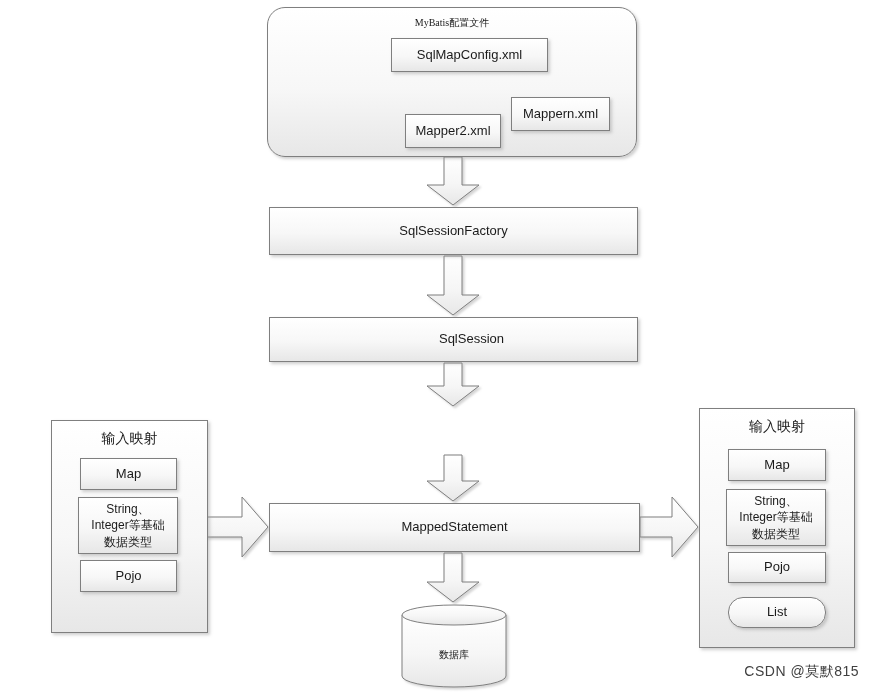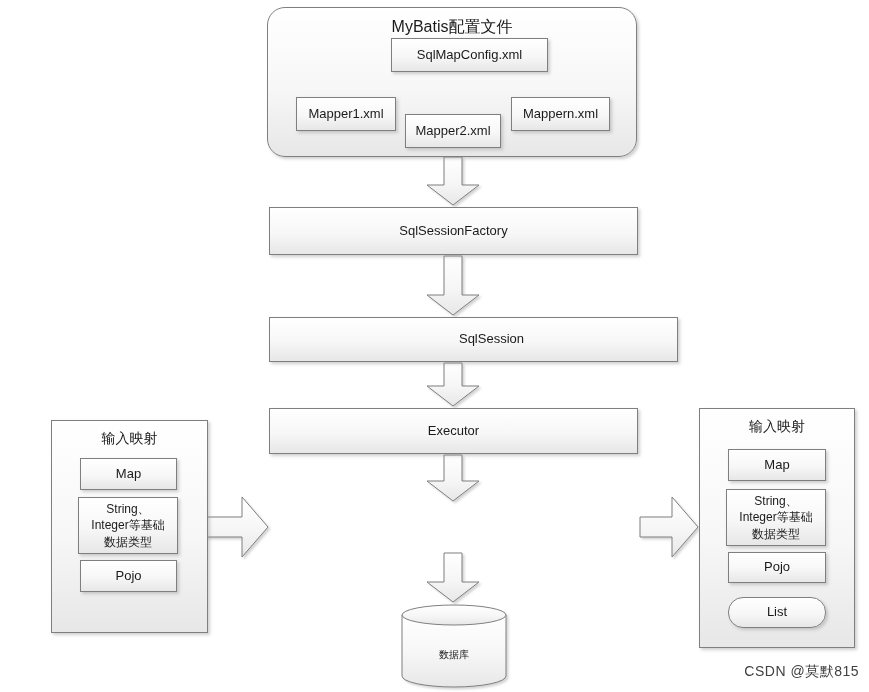--- a/index.html
+++ b/index.html
@@ -57,43 +57,40 @@
       <polygon points="444,553 462,553 462,582 479,582 453,602 427,582 444,582"></polygon>
       <polygon points="206,517 242,517 242,497 268,527 242,557 242,537 206,537"></polygon>
       <polygon points="640,517 672,517 672,497 698,527 672,557 672,537 640,537"></polygon>
 
       <path d="M 402 615 L 402 676 A 52 11 0 0 0 506 676 L 506 615 Z"></path>
       <ellipse cx="454" cy="615" rx="52" ry="10"></ellipse>
     </g>
   </svg>
 
   <div class="box round" style="left:267px;top:7px;width:370px;height:150px;">
-    <div class="abs-title" style="font-family:Liberation Sans, sans-serif;font-size:16px;">MyBatis配置文件</div>
+    <div class="abs-title" style="font-family:Liberation Serif, serif;font-size:10px;">MyBatis配置文件</div>
   </div>
   <div class="box" style="left:375px;top:38px;width:157px;height:34px;margin-left:16px;">
     <span>SqlMapConfig.xml</span>
-  </div>
-  <div class="box" style="left:296px;top:97px;width:100px;height:34px;">
-    <span>Mapper1.xml</span>
   </div>
   <div class="box" style="left:405px;top:114px;width:96px;height:34px;">
     <span>Mapper2.xml</span>
   </div>
   <div class="box" style="left:511px;top:97px;width:99px;height:34px;">
     <span>Mappern.xml</span>
   </div>
 
   <div class="box" style="left:269px;top:207px;width:369px;height:48px;">
     <span>SqlSessionFactory</span>
   </div>
-  <div class="box" style="left:269px;top:317px;width:409px;height:45px;padding-left:36px;">
+  <div class="box" style="left:269px;top:317px;width:369px;height:45px;padding-left:36px;">
     <span>SqlSession</span>
   </div>
-  <div class="box" style="left:269px;top:408px;width:369px;height:46px;">
-    <span>Executor</span>
+  <div class="box" style="left:269px;top:503px;width:371px;height:49px;">
+    <span>MappedStatement</span>
   </div>
 
   <div class="box panel" style="left:51px;top:420px;width:157px;height:213px;">
     <div class="abs-title">输入映射</div>
   </div>
   <div class="box" style="left:80px;top:458px;width:97px;height:32px;">
     <span>Map</span>
   </div>
   <div class="box" style="left:78px;top:497px;width:100px;height:57px;">
     <span class="multiline">String、

